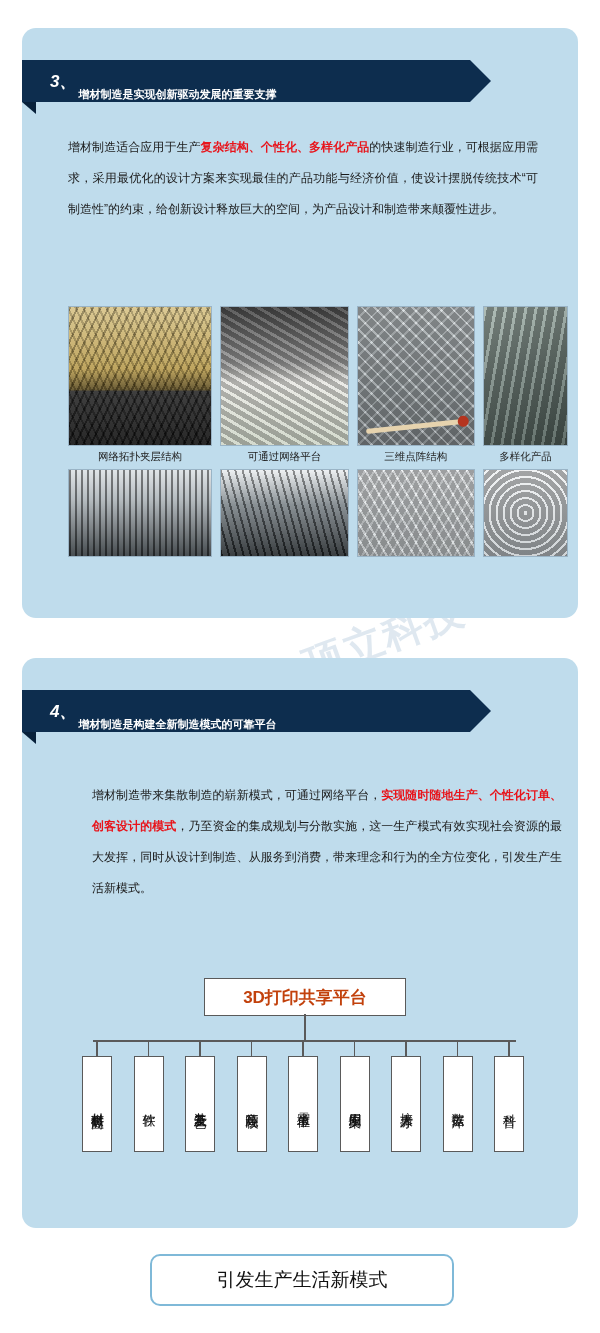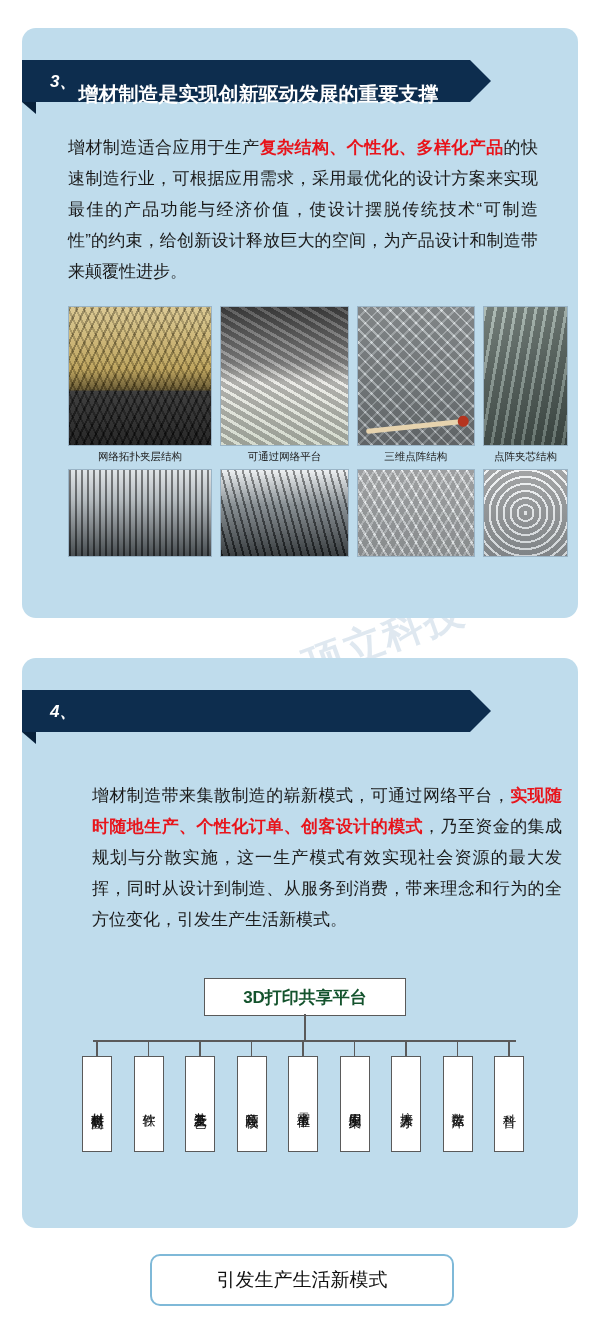--- a/index.html
+++ b/index.html
@@ -106,30 +106,30 @@
   }
   .banner-num {
     color: #ffffff;
     font-size: 17px;
     font-weight: bold;
     font-style: italic;
     margin-right: 2px;
   }
   .banner-title {
     color: #ffffff;
-    font-size: 20px;
+    font-size: 11px;
     font-weight: bold;
     margin-top: 27px;
   }
 
   .body-text {
     position: absolute;
     left: 46px;
     width: 470px;
-    font-size: 17px;
+    font-size: 12px;
     line-height: 31px;
     color: #1a1a1a;
     text-align: justify;
   }
   #text-3 { top: 104px; }
   #text-4 { top: 122px; margin-left: 24px; }
   .hl {
     color: #e8141b;
     font-weight: bold;
   }
@@ -243,21 +243,21 @@
     top: 0;
     width: 200px;
     height: 36px;
     background: #ffffff;
     border: 1.5px solid #5a5a5a;
     display: flex;
     align-items: center;
     justify-content: center;
     font-size: 17px;
     font-weight: bold;
-    color: #14532d;
+    color: #c2410c;
   }
   .v-stem {
     position: absolute;
     left: 236px;
     top: 36px;
     width: 1.5px;
     height: 26px;
     background: #5a5a5a;
   }
   .h-bar {
@@ -351,34 +351,35 @@
           <div class="match">
               <span class="match-head"></span>
             </div>
         </div>
         <div class="cell img-d" style="width:86px;height:140px;"></div>
       </div>
       <div class="caption-row">
         <div class="caption" style="width:146px;">网络拓扑夹层结构</div>
         <div class="caption" style="width:130px;">可通过网络平台</div>
         <div class="caption" style="width:120px;">三维点阵结构</div>
-        <div class="caption" style="width:86px;">点阵夹芯结构</div>
+        <div class="caption" style="width:86px;">多样化产品</div>
       </div>
       <div class="row" style="margin-top:6px;">
         <div class="cell img-e" style="width:146px;height:88px;"></div>
         <div class="cell img-f" style="width:130px;height:88px;"></div>
         <div class="cell img-g" style="width:120px;height:88px;"></div>
         <div class="cell img-h" style="width:86px;height:88px;"></div>
       </div>
     </div>
   </div>
 
   <div class="section" id="section-4">
     <div class="banner">
       <span class="banner-num">4、</span>
+      <span class="banner-title">增材制造是构建全新制造模式的可靠平台</span>
     </div>
     <div class="banner-tail"></div>
 
     <div class="body-text" id="text-4">
       <span>增材制造带来集散制造的崭新模式，可通过网络平台，</span><span class="hl">实现随时随地生产、个性化订单、创客设计的模式</span><span>，乃至资金的集成规划与分散实施，这一生产模式有效实现社会资源的最大发挥，同时从设计到制造、从服务到消费，带来理念和行为的全方位变化，引发生产生活新模式。</span>
     </div>
 
     <div class="chart">
       <div class="chart-root">3D打印共享平台</div>
       <div class="v-stem"></div>

